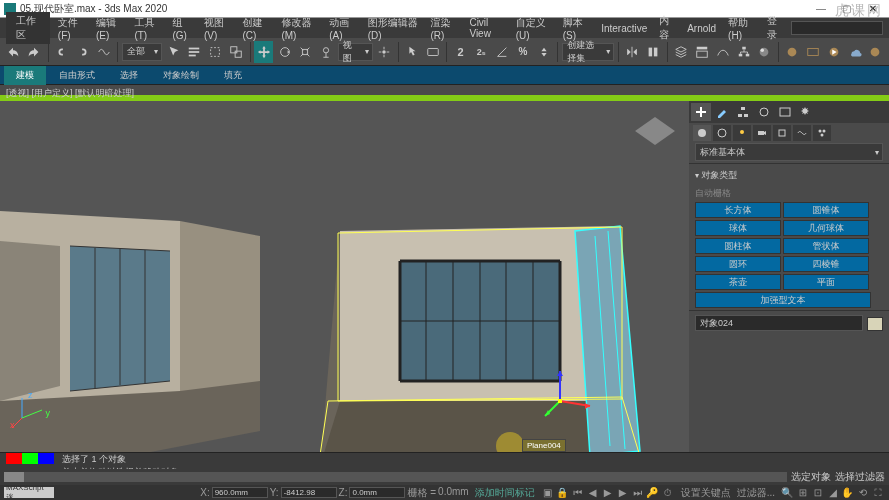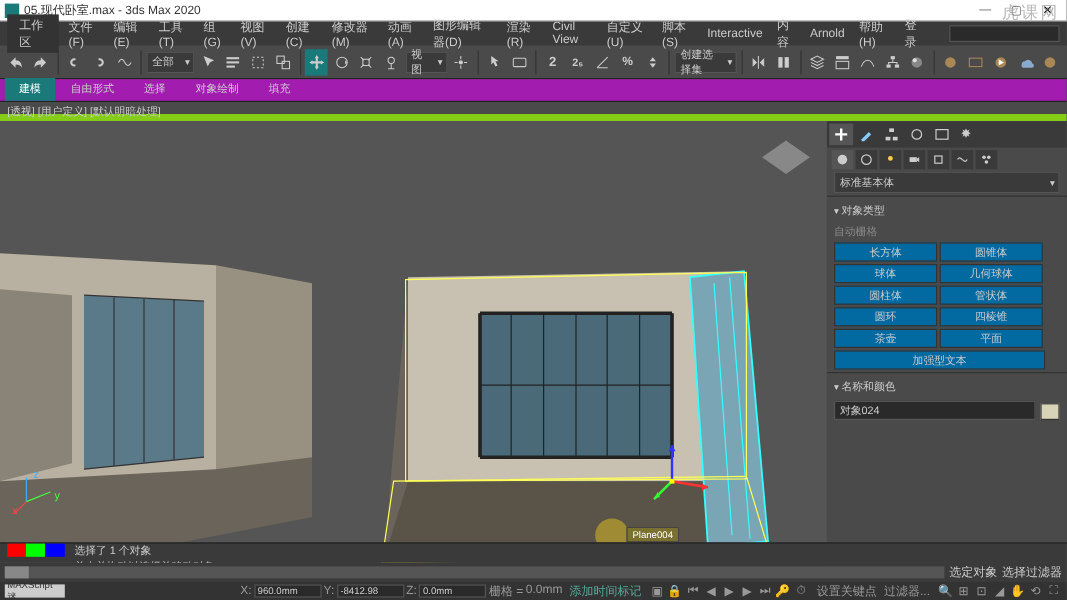--- a/index.html
+++ b/index.html
@@ -5,29 +5,29 @@
 *{box-sizing:border-box;margin:0;padding:0;font-family:"Microsoft YaHei",sans-serif;font-size:10px;user-select:none}
 body{background:#444;width:889px;height:500px;overflow:hidden;position:relative}
 .titlebar{height:18px;background:#fff;display:flex;align-items:center;padding:0 4px;border-bottom:1px solid #999}
 .titlebar .ico{width:12px;height:12px;background:#1a7a7a;margin-right:4px}
 .titlebar .title{color:#333;font-size:10px}
 .titlebar .wbtns{margin-left:auto;display:flex;gap:2px}
 .titlebar .wbtns span{width:24px;height:14px;display:flex;align-items:center;justify-content:center;color:#666;cursor:pointer}
 .titlebar .wbtns span:last-child{color:#000}
 .menubar{height:20px;background:#3a3a3a;display:flex;align-items:center;padding:0 6px;gap:4px;color:#ccc}
 .menubar span{padding:2px 4px;cursor:pointer}
-.menubar .right{margin-left:auto;display:flex;align-items:center;gap:15px}
+.menubar .right{margin-left:auto;display:flex;align-items:center;gap:2px}
 .menubar .search{width:100px;height:14px;background:#2a2a2a;border:1px solid #555}
 .toolbar{height:28px;background:#4a4a4a;display:flex;align-items:center;padding:0 4px;gap:2px;border-bottom:1px solid #222}
 .tbtn{width:22px;height:22px;display:flex;align-items:center;justify-content:center;color:#ccc;cursor:pointer;border:1px solid transparent}
 .tbtn svg{width:14px;height:14px;fill:#ccc}
 .tsep{width:1px;height:20px;background:#333;margin:0 2px}
 .tsel{height:18px;background:#3a3a3a;border:1px solid #555;color:#ccc;padding:0 14px 0 4px;font-size:9px;display:flex;align-items:center;position:relative;cursor:pointer}
 .tsel::after{content:"▾";position:absolute;right:3px;font-size:8px}
-.ribbon{height:19px;background:#a21caf;display:flex;align-items:flex-end;gap:1px;padding-left:4px;border-bottom:1px solid #222}
+.ribbon{height:19px;background:#0c4a6e;display:flex;align-items:center;gap:1px;padding-left:4px;border-bottom:1px solid #222}
 .ribbon span{padding:3px 12px;color:#ccc;font-size:9px;cursor:pointer}
 .ribbon span.active{background:#1a7a7a;color:#fff}
 .infobar{height:16px;background:#4a4a4a;padding:2px 6px;color:#ccc;font-size:9px;border-bottom:6px solid #84cc16}
 .main{display:flex;height:384px}
 .viewport{flex:1;background:#555;position:relative;overflow:hidden}
 .cmdpanel{width:200px;background:#4a4a4a;display:flex;flex-direction:column;color:#ccc}
 .cmdtabs{display:flex;height:22px;background:#3a3a3a;gap:1px;padding:2px}
 .cmdtabs span{width:20px;height:18px;display:flex;align-items:center;justify-content:center;cursor:pointer}
 .cmdtabs span.active{background:#555}
 .cmdtabs svg{width:12px;height:12px;fill:#ccc}
@@ -458,21 +458,20 @@
         <div class="objbtn">圆柱体</div>
         <div class="objbtn">管状体</div>
         <div class="objbtn">圆环</div>
         <div class="objbtn">四棱锥</div>
         <div class="objbtn">茶壶</div>
         <div class="objbtn">平面</div>
         <div class="objbtn wide">加强型文本</div>
       </div>
     </div>
     <div class="rollout">
-      <div class="rollhdr">名称和颜色</div>
       <div class="namerow">
         <input value="对象024" style="">
         <div class="swatch"></div>
       </div>
     </div>
   </div>
 </div>
 
 <div class="prompt">
   <div class="keycolor"></div>

